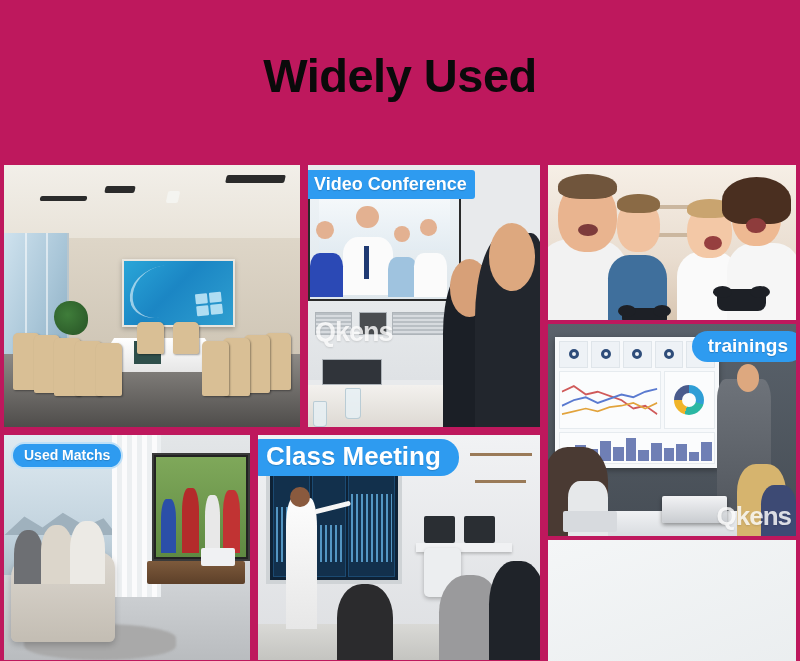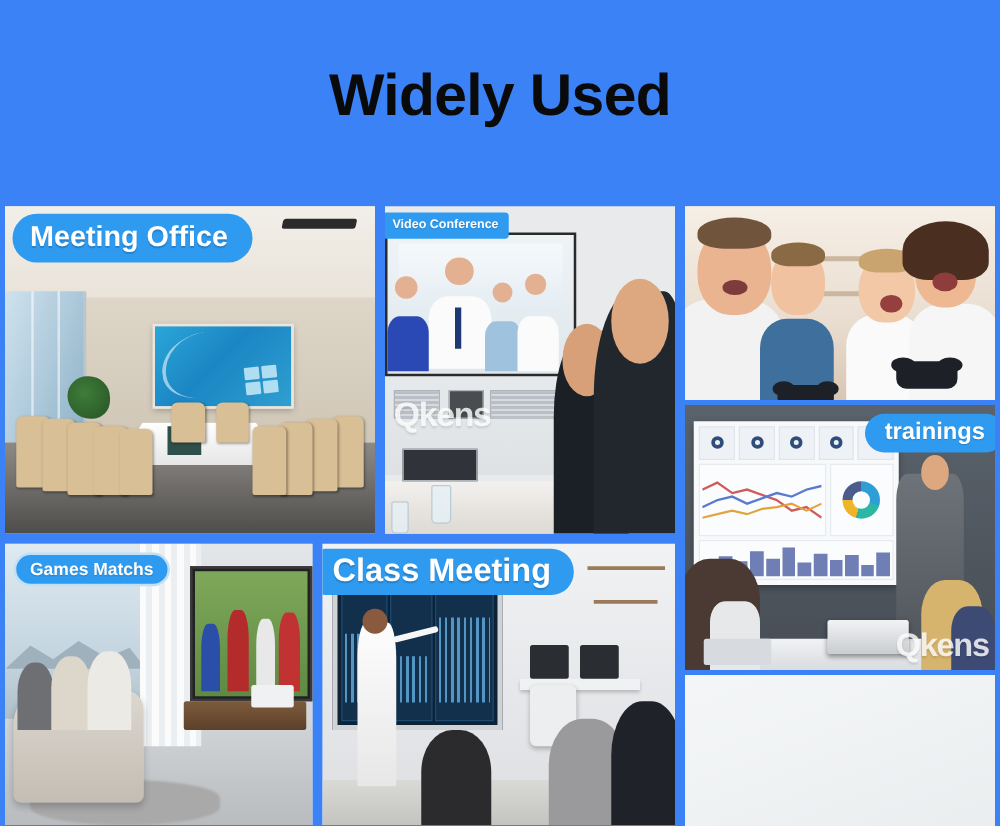--- a/index.html
+++ b/index.html
@@ -5,21 +5,21 @@
 <style>
   * { box-sizing: border-box; margin: 0; padding: 0; }
   html, body {
     width: 800px;
     height: 661px;
     background: #ffffff;
     font-family: "Liberation Sans", sans-serif;
     overflow: hidden;
   }
 
-  .page { position: relative; width: 800px; height: 661px; background: #3b82f6; }
+  .page { position: relative; width: 800px; height: 661px; background: #be185d; }
 
   
   .title {
     position: absolute;
     top: 48px; left: 0; width: 800px;
     text-align: center;
     font-size: 47px;
     font-weight: bold;
     letter-spacing: -0.5px;
     color: #0a0a0a;
@@ -223,21 +223,20 @@
       <div class="chair" style="left:10%; top:65%; width:9%;  height:22%;"></div>
       <div class="chair" style="left:17%; top:66%; width:9%;  height:22%;"></div>
       <div class="chair" style="left:24%; top:67%; width:9%;  height:21%;"></div>
       <div class="chair" style="left:31%; top:68%; width:9%;  height:20%;"></div>
       <div class="chair" style="left:45%; top:60%; width:9%;  height:12%;"></div>
       <div class="chair" style="left:57%; top:60%; width:9%;  height:12%;"></div>
       <div class="chair" style="right:3%; top:64%; width:9%;  height:22%;"></div>
       <div class="chair" style="right:10%;top:65%; width:9%;  height:22%;"></div>
       <div class="chair" style="right:17%;top:66%; width:9%;  height:22%;"></div>
       <div class="chair" style="right:24%;top:67%; width:9%;  height:21%;"></div>
-      <div class="badge pill" style="left:6px; top:6px; font-size:23px; padding:7px 20px 9px 14px;">Meeting Office</div>
     </div>
 
     <div class="panel" id="p-video">
       <div class="vc-lowerwall"></div>
       <div class="vc-screen">
         <div class="vc-wallbg"></div>
 
         <div class="vc-head" style="left:31%; top:16%; width:15%; height:20%;"></div>
         <div class="vc-coat" style="left:22%; bottom:4%; width:34%; height:52%;"></div>
         <div class="vc-tie" style="left:36%; bottom:18%; height:30%;"></div>
@@ -257,21 +256,21 @@
       <div class="vc-table"></div>
       <div class="vent" style="left:6%; top:74%; width:26%; height:10%; background:#30343a;"></div>
       <div class="glass" style="left:16%; top:85%; width:7%; height:12%;"></div>
       <div class="glass" style="left:2%;  top:90%; width:6%; height:10%;"></div>
 
       <div class="suit-man" style="right:16%; width:26%; height:62%; border-radius:42% 26% 0 0;"></div>
       <div class="vc-head" style="right:22%; top:36%; width:17%; height:22%; background:#d7a078;"></div>
       <div class="suit-man" style="right:-2%; width:30%; height:74%; border-radius:44% 20% 0 0; background:#22262d;"></div>
       <div class="vc-head" style="right:2%; top:22%; width:20%; height:26%; background:#dda87f;"></div>
       <div class="watermark" style="left:3%; top:58%; font-size:27px;">Qkens</div>
-      <div class="badge rect" style="left:-2px; top:5px; font-size:10px; padding:5px 8px 6px 8px;">Video Conference</div>
+      <div class="badge rect" style="left:-2px; top:5px; font-size:18px; padding:5px 8px 6px 8px;">Video Conference</div>
     </div>
 
     <div class="panel" id="p-games">
       <div class="g-bg"></div>
       <div class="g-shelf" style="left:42%; top:26%; width:34%;"></div>
       <div class="g-shelf" style="left:42%; top:44%; width:30%;"></div>
 
       <div class="g-body" style="left:-4%; width:36%; height:52%; background:#f2f2f2;"></div>
       <div class="g-face" style="left:4%; top:10%; width:24%; height:46%; background:#e9b48f;"></div>
       <div class="g-hair" style="left:4%; top:6%; width:24%; height:16%; background:#70553c;"></div>
@@ -372,21 +371,21 @@
         <div class="w-player" style="left:54%; width:16%; height:56%; background:#e8e8e8;"></div>
         <div class="w-player" style="left:74%; width:18%; height:60%; background:#c13333;"></div>
       </div>
       <div class="w-stand"></div>
       <div class="laptop" style="right:6%; top:50%; width:14%; height:8%; background:#f0f1f3;"></div>
       <div class="w-rug"></div>
       <div class="w-sofa"></div>
       <div class="w-person" style="left:4%;  width:12%; height:24%; background:#6d6f73;"></div>
       <div class="w-person" style="left:15%; width:13%; height:26%; background:#dcd6cb;"></div>
       <div class="w-person" style="left:27%; width:14%; height:28%; background:#eceae5;"></div>
-      <div class="badge outlined" style="left:7px; top:7px; font-size:14px; padding:4px 11px 5px 11px;">Games Matchs</div>
+      <div class="badge outlined" style="left:7px; top:7px; font-size:14px; padding:4px 11px 5px 11px;">Used Matchs</div>
     </div>
 
     <div class="panel" id="p-class">
       <div class="c-wall"></div>
       <div class="c-board">
         <div class="c-panelgrid">
           <div class="c-cell">
               <div class="c-spark"></div>
             </div>
           <div class="c-cell">

